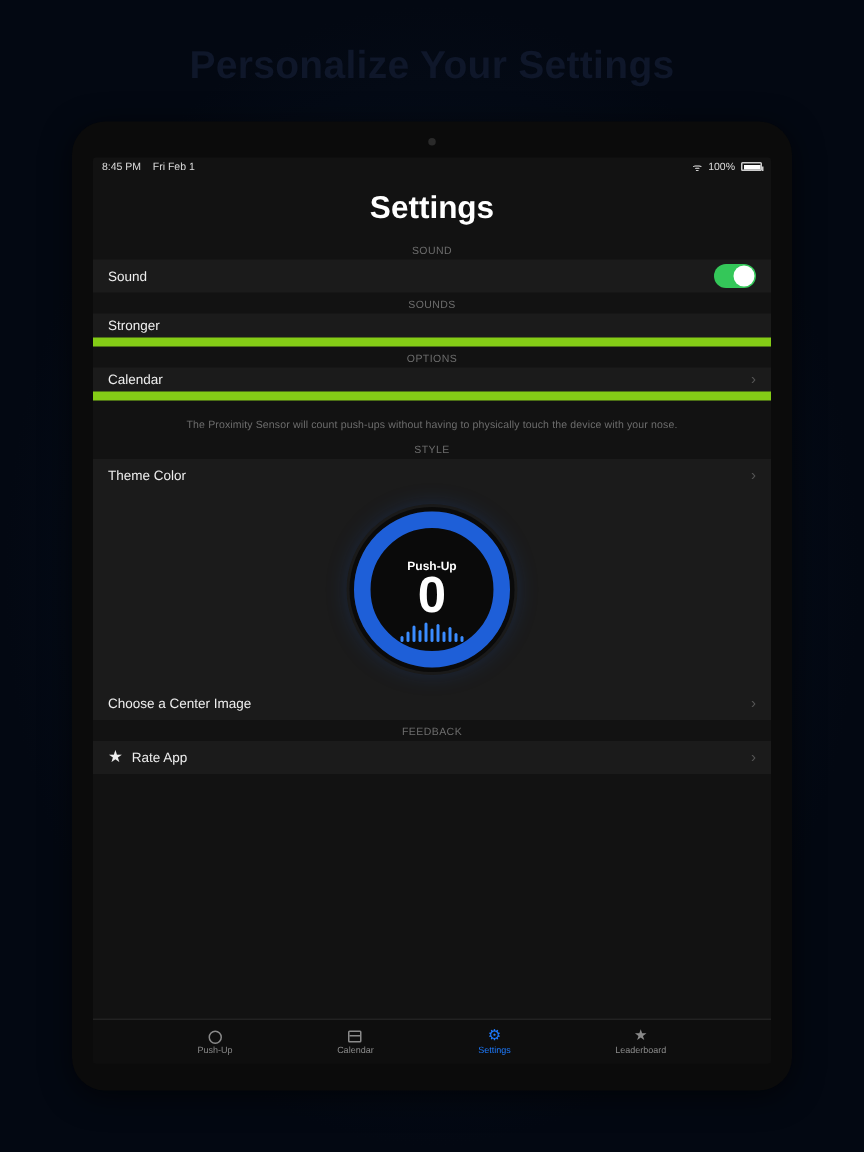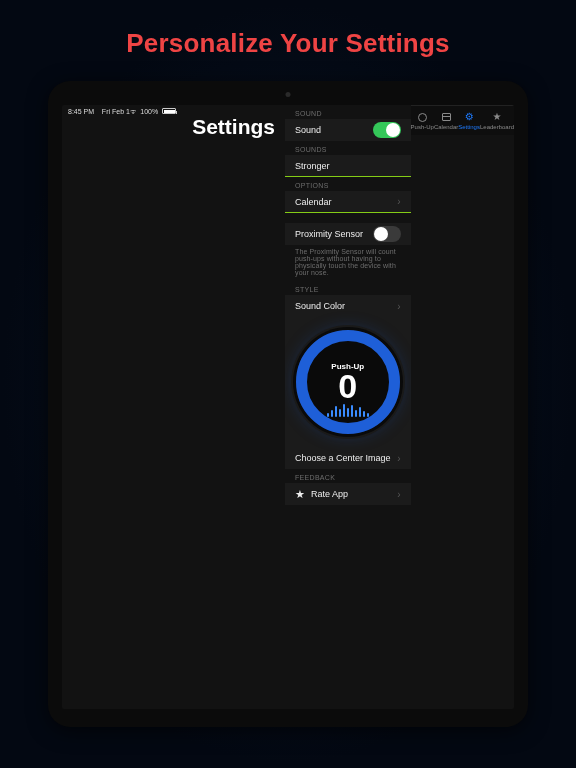--- a/index.html
+++ b/index.html
@@ -3,42 +3,43 @@
 <meta charset="utf-8">
 <style>
   * { box-sizing: border-box; margin: 0; padding: 0; }
   html, body { width: 576px; height: 768px; overflow: hidden; }
   body {
     background: radial-gradient(ellipse at center, #0a1628 0%, #030812 70%);
     font-family: -apple-system, "Helvetica Neue", Arial, sans-serif;
     display: flex; flex-direction: column; align-items: center;
   }
   .headline {
-    color: #ef4444; font-weight: 800; font-size: 26px;
+    color: #0f172a; font-weight: 800; font-size: 26px;
     margin-top: 28px; letter-spacing: 0.2px; text-align: center;
   }
   .tablet {
     margin-top: 22px;
     width: 480px; height: 646px;
     background: #0b0b0b;
     border-radius: 22px;
     padding: 24px 14px 18px 14px;
     position: relative;
     box-shadow: 0 4px 20px rgba(0,0,0,0.6);
     display: flex; flex-direction: column;
   }
   .camera {
     position: absolute; top: 11px; left: 50%; transform: translateX(-50%);
     width: 5px; height: 5px; border-radius: 50%;
     background: #2a2a2a;
   }
   .screen {
     flex: 1; background: #121212; border-radius: 2px;
-    display: flex; overflow: hidden;
+    display: flex; flex-direction: column; overflow: hidden;
     color: #e5e5e5;
+    text-align: center;
   }
   .statusbar {
     height: 12px; display: flex; justify-content: space-between;
     align-items: center; padding: 0 6px; font-size: 7px; color: #ddd;
   }
   .statusbar .right { display: flex; gap: 4px; align-items: center; }
   .title {
     font-size: 21px; font-weight: 700; color: #fff;
     padding: 10px 10px 8px 10px;
   }
@@ -48,21 +49,21 @@
     text-transform: uppercase; letter-spacing: 0.3px;
   }
   .sect-note {
     font-size: 7px; color: #6d6d6d; padding: 3px 10px 5px 10px;
     letter-spacing: 0.1px;
   }
   .row {
     background: #1b1b1b; height: 22px;
     display: flex; align-items: center; justify-content: space-between;
     padding: 0 10px; font-size: 9px; color: #eee;
-    border-bottom: 1px solid #84cc16;
+    border-bottom: 6px solid #84cc16;
   }
   .row.last { border-bottom: none; }
   .row .left { display: flex; align-items: center; gap: 6px; }
   .row .chev { color: #555; font-size: 10px; }
   .check { color: #1e7bff; font-size: 10px; }
   .toggle {
     width: 28px; height: 16px; border-radius: 8px; position: relative;
   }
   .toggle .knob {
     position: absolute; top: 1px; width: 14px; height: 14px;
@@ -151,31 +152,25 @@
         <span></span>
       </div>
 
       <div class="sect-h">OPTIONS</div>
       <div class="row">
         <span>Calendar</span>
         <span class="chev">›</span>
       </div>
 
       <div class="gap"></div>
-      <div class="row last">
-        <span>Proximity Sensor</span>
-        <span class="toggle off">
-            <span class="knob"></span>
-          </span>
-      </div>
       <div class="sect-note">The Proximity Sensor will count push-ups without having to physically touch the device with your nose.</div>
 
       <div class="sect-h">STYLE</div>
       <div class="row last">
-        <span>Sound Color</span>
+        <span>Theme Color</span>
         <span class="chev">›</span>
       </div>
 
       <div class="center-widget">
         <div class="dial">
           <div class="dial-label">Push-Up</div>
           <div class="dial-num">0</div>
           <div class="dial-bars">
             <span style="height:4px"></span>
               <span style="height:7px"></span>

